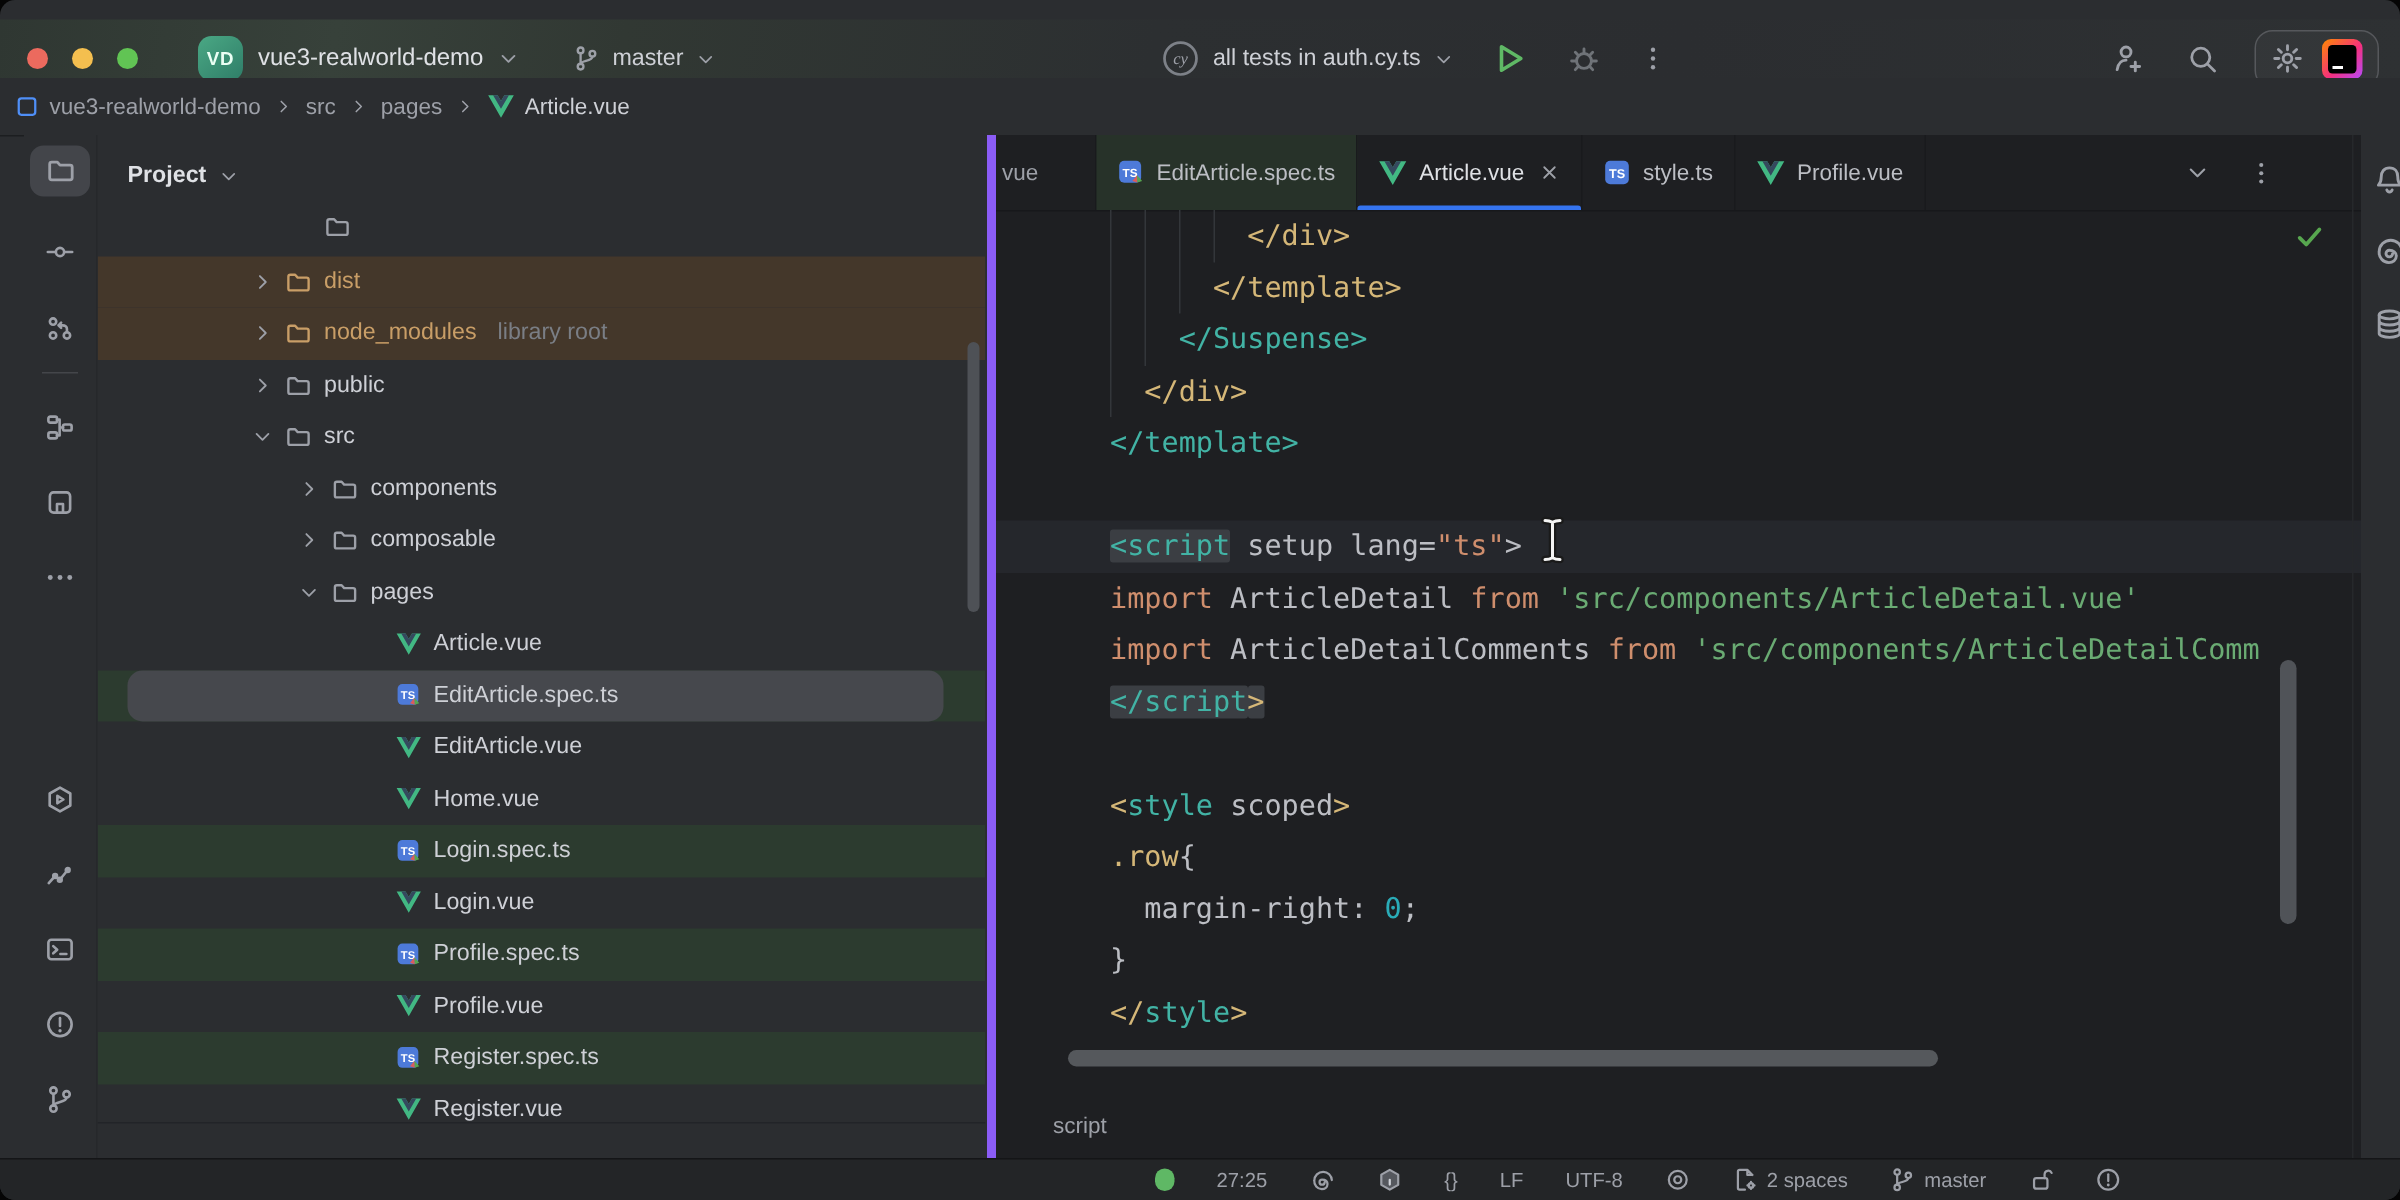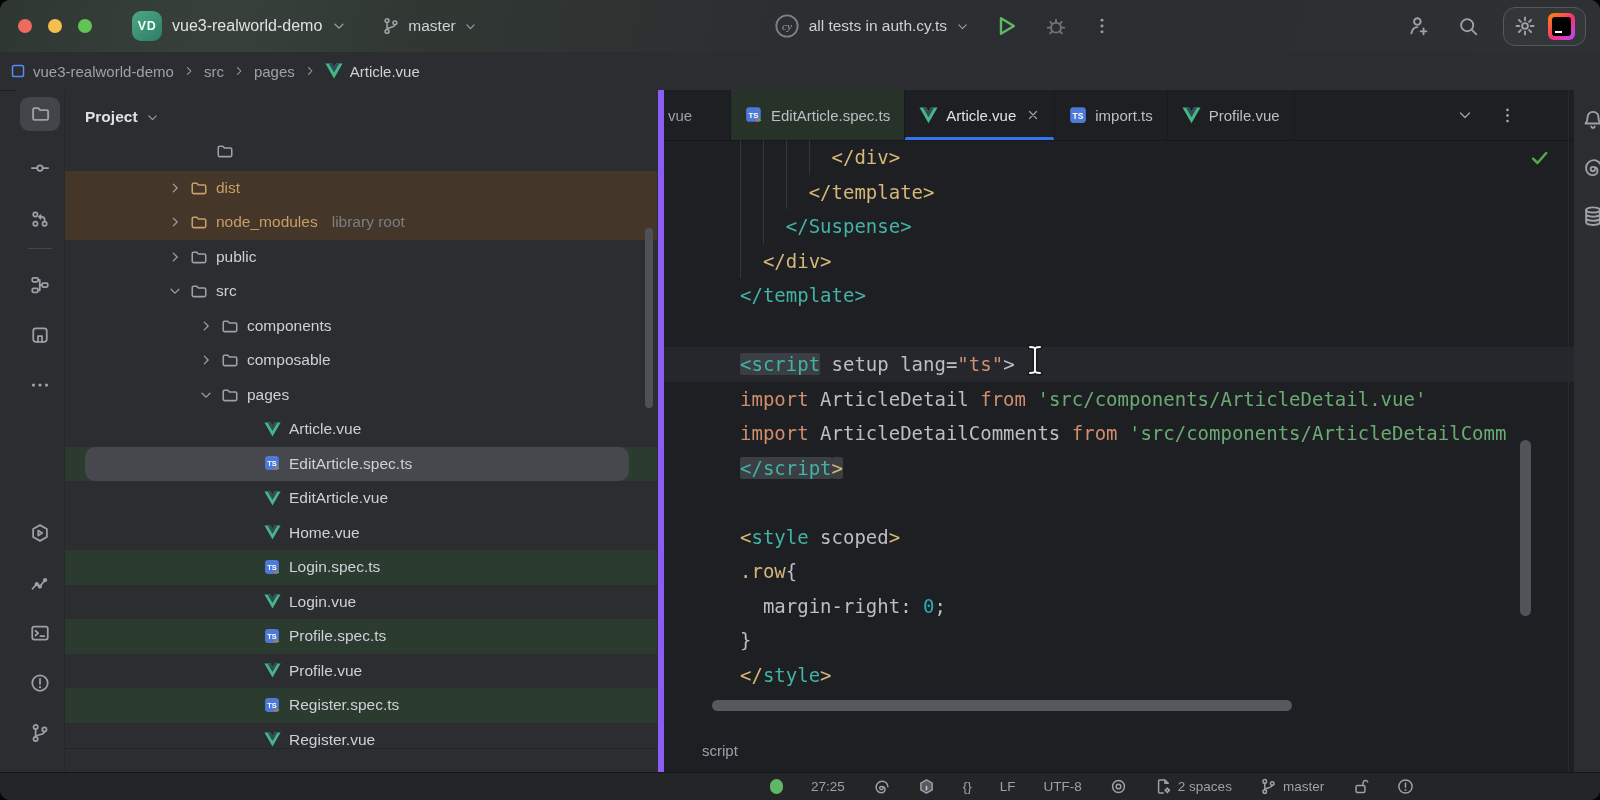--- a/index.html
+++ b/index.html
@@ -2,21 +2,21 @@
 <html><head>
 <meta charset="utf-8">
 <style>
   html,body{margin:0;padding:0;background:#050505;width:1600px;height:800px;overflow:hidden;
     font-family:"Liberation Sans",sans-serif;-webkit-font-smoothing:antialiased;}
   .window{position:absolute;left:0;top:0;width:1600px;height:800px;background:#2b2d30;
     border-radius:10px;overflow:hidden;}
   .icon{display:inline-flex;align-items:center;justify-content:center;color:#9da0a8;flex:none;}
   .icon svg{display:block;}
   
-  .titlebar{position:absolute;left:0;top:0;width:1600px;height:52px;
+  .titlebar{position:absolute;left:0;top:13px;width:1600px;height:52px;
     background:linear-gradient(100deg,#2f3732 0%,#37413a 14%,#313833 26%,#2c2f31 48%,#2b2d30 70%,#2e3133 100%);
     display:flex;align-items:center;}
   .traffic{display:flex;gap:16px;margin-left:18px;}
   .tl{width:14px;height:14px;border-radius:50%;}
   .tl.red{background:#ec6a5e}.tl.yellow{background:#f4bf4f}.tl.green{background:#61c454}
   .proj-widget{display:flex;align-items:center;gap:10px;margin-left:36px;padding:4px 10px 4px 4px;border-radius:8px;}
   .vd-badge{width:30px;height:30px;border-radius:9px;background:linear-gradient(140deg,#4aa884,#2f7d68);
     color:#eafff4;font-size:12.5px;font-weight:bold;display:flex;align-items:center;justify-content:center;letter-spacing:.5px;}
   .proj-name{color:#dfe1e5;font-size:16px;}
   .branch-widget{display:flex;align-items:center;gap:8px;margin-left:26px;color:#ced0d6;font-size:15.5px;}
@@ -621,21 +621,21 @@
             </span>
             <div class="underline"></div>
           </div>
           <div class="tab">
             <span class="icon">
               <svg width="18" height="18" viewBox="0 0 16 16">
                 <rect x="1" y="1" width="14" height="14" rx="3" fill="#4d7ad9"></rect>
                 <text x="8" y="11.3" font-family="Liberation Sans,sans-serif" font-size="7.5" font-weight="bold" fill="#fff" text-anchor="middle">TS</text>
               </svg>
             </span>
-            <span>import.ts</span>
+            <span>style.ts</span>
           </div>
           <div class="tab">
             <span class="icon">
               <svg width="19" height="17" viewBox="0 0 16 14">
                 <path fill="#42b883" d="M10 .3L8 3.7 6 .3H.4L8 13.6 15.6.3z"></path>
                 <path fill="#35495e" d="M10 .3L8 3.7 6 .3H3.3L8 8.4 12.7.3z"></path>
               </svg>
             </span>
             <span>Profile.vue</span>
           </div>

